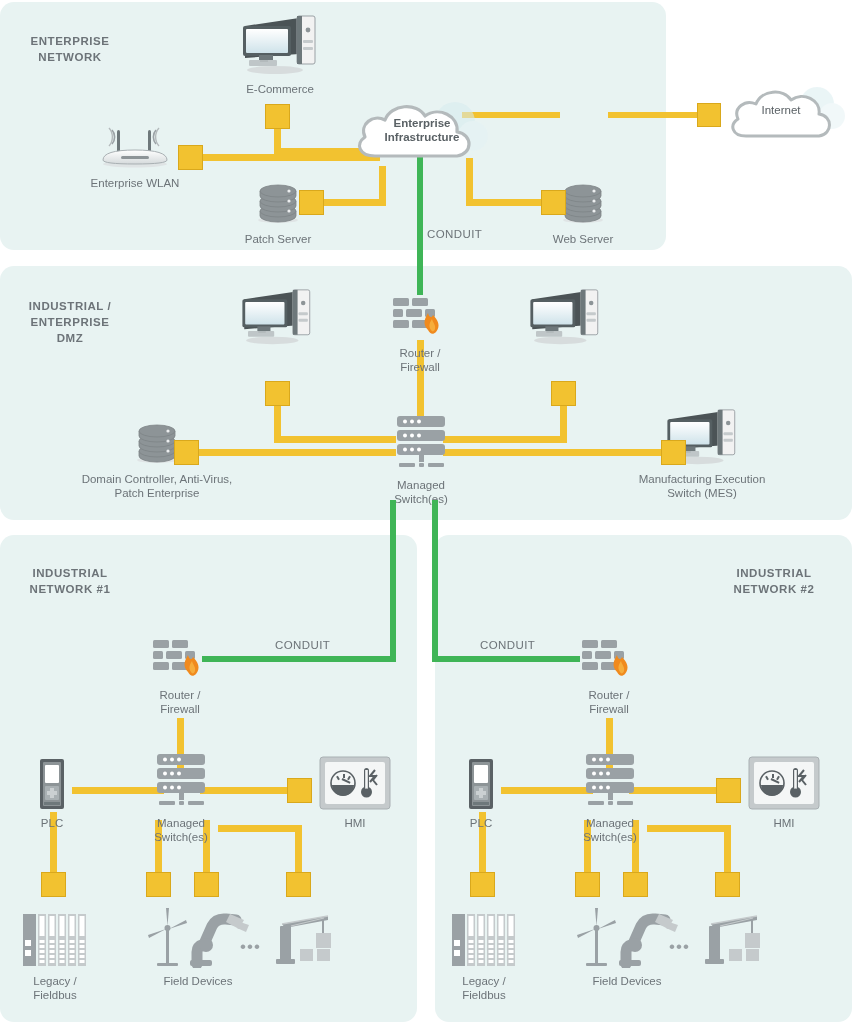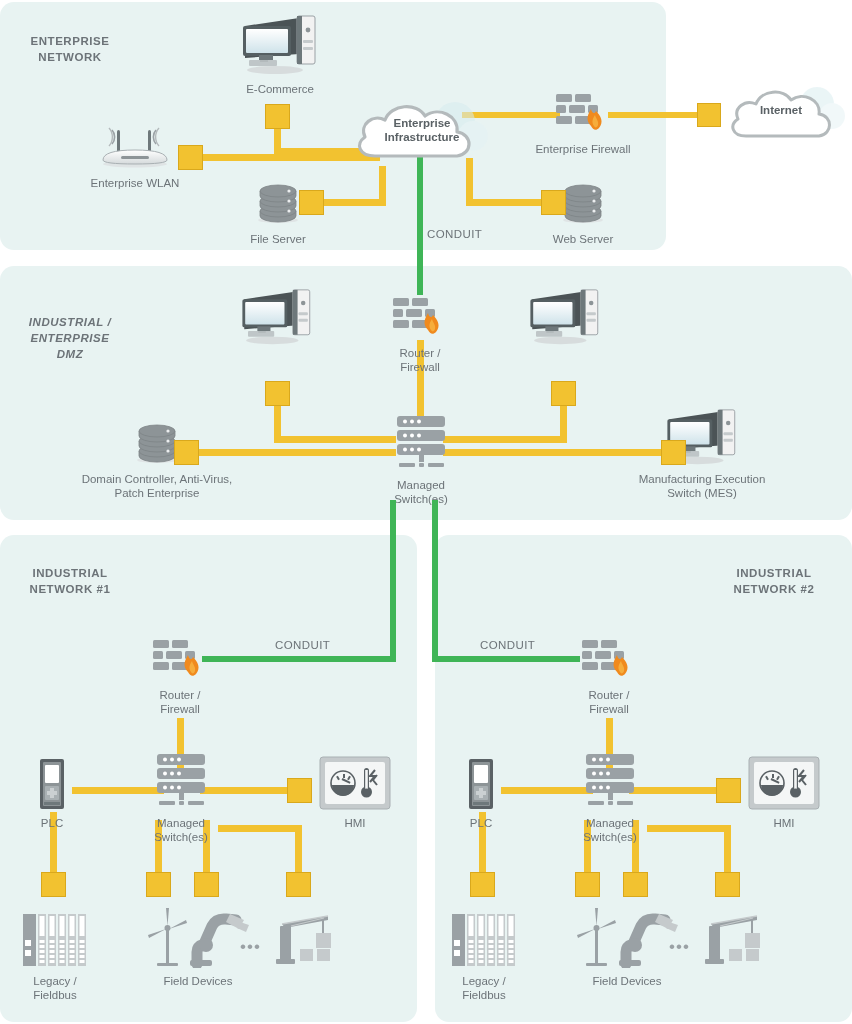--- a/index.html
+++ b/index.html
@@ -95,21 +95,21 @@
 
 <div id="stage">
 
   <div class="panel" id="panel-enterprise" style="top:2px;"></div>
   <div class="panel" id="panel-dmz"></div>
   <div class="panel" id="panel-net1"></div>
   <div class="panel" id="panel-net2"></div>
 
   <div class="zone-label" style="left:10px; top:33px; width:120px;">ENTERPRISE
 NETWORK</div>
-  <div class="zone-label" style="left:10px; top:314px; width:120px;font-style:italic;">INDUSTRIAL /
+  <div class="zone-label" style="left:10px; top:298px; width:120px;">INDUSTRIAL /
 ENTERPRISE
 DMZ</div>
   <div class="zone-label" style="left:10px; top:565px; width:120px;">INDUSTRIAL
 NETWORK #1</div>
   <div class="zone-label" style="right:18px; top:565px; width:120px;">INDUSTRIAL
 NETWORK #2</div>
 
   <div class="wire" style="left:274px; top:115px; width:7px; height:37px;"></div>
   <div class="wire" style="left:274px; top:148px; width:106px; height:7px;"></div>
 
@@ -190,71 +190,53 @@
           <path d="M5 21 v5 a18 6 0 0 0 36 0 v-5 Z"></path>
           <ellipse cx="23" cy="21" rx="18" ry="6"></ellipse>
           <path d="M5 11 v5 a18 6 0 0 0 36 0 v-5 Z"></path>
           <ellipse cx="23" cy="11" rx="18" ry="6"></ellipse>
         </g>
         <circle cx="34" cy="31" r="1.6" fill="#eceeef"></circle>
         <circle cx="34" cy="21" r="1.6" fill="#eceeef"></circle>
         <circle cx="34" cy="11" r="1.6" fill="#eceeef"></circle>
       </svg>
     </span>
-    <div class="caption">File Server</div>
+    <div class="caption">Patch Server</div>
   </div>
   <div class="jbox" style="left:299px; top:190px; width:25px; height:25px;"></div>
 
   <div class="node" style="left:347px; top:94px; width:150px;">
     <span class="icon-wrap" style="position:relative;">
       <svg width="150" height="76" viewBox="0 0 150 76">
         <g opacity="0.55">
           <circle cx="108" cy="28" r="20" fill="#d7ecef"></circle>
           <circle cx="126" cy="42" r="15" fill="#e4f2f4"></circle>
         </g>
         <path d="M28 62 C12 62 8 50 18 43 C12 30 26 20 38 26 C44 10 70 8 78 22
                  C92 12 112 22 110 38 C126 40 126 60 110 62 Z" fill="#ffffff" stroke="#b4babc" stroke-width="3.2" stroke-linejoin="round"></path>
       </svg>
       <span style="position:absolute; left:0; top:22px; width:150px; text-align:center; font-size:11.5px; font-weight:bold; color:#5a6165; line-height:14px; white-space:pre-line;">Enterprise
 Infrastructure</span>
     </span>
   </div>
 
-  <div class="node" style="left:534px; top:90px; width:98px;">
-    <span class="icon-wrap">
-      <svg width="58" height="46" viewBox="0 0 58 46">
-        <g fill="#9aa1a5">
-          <rect x="2" y="4" width="16" height="8" rx="1.5"></rect>
-          <rect x="21" y="4" width="16" height="8" rx="1.5"></rect>
-          <rect x="2" y="15" width="10" height="8" rx="1.5"></rect>
-          <rect x="15" y="15" width="16" height="8" rx="1.5"></rect>
-          <rect x="34" y="15" width="10" height="8" rx="1.5"></rect>
-          <rect x="2" y="26" width="16" height="8" rx="1.5"></rect>
-          <rect x="21" y="26" width="16" height="8" rx="1.5"></rect>
-        </g>
-        <path d="M37 36 C31 30 34 24 37 19 C38 24 41 24 42 21 C47 26 50 32 45 38 C42 41 39 40 37 36 Z" fill="#f08a1e"></path>
-        <path d="M40 36 C37 32 39 28 41 25 C42 29 45 31 44 35 C43 38 41 38 40 36 Z" fill="#f6ad3c"></path>
-      </svg>
-    </span>
-    <div class="caption">Enterprise Firewall</div>
-  </div>
 
   <div class="jbox" style="left:697px; top:103px; width:24px; height:24px;"></div>
 
   <div class="node" style="left:722px; top:82px; width:130px;">
     <span class="icon-wrap" style="position:relative;">
       <svg width="130" height="66" viewBox="0 0 130 66">
         <g opacity="0.5">
           <circle cx="95" cy="22" r="17" fill="#d7ecef"></circle>
           <circle cx="110" cy="34" r="13" fill="#e4f2f4"></circle>
         </g>
         <path d="M24 54 C10 54 7 43 16 37 C11 26 23 17 34 22 C39 8 62 6 69 18
                  C81 9 99 18 97 32 C111 34 111 52 97 54 Z" fill="#ffffff" stroke="#b4babc" stroke-width="3" stroke-linejoin="round"></path>
       </svg>
-      <span style="position:absolute; left:0; top:22px; width:118px; text-align:center; font-size:11.5px; font-weight:bold; color:#5a6165;">Internet</span>
+      <span style="position:absolute; left:0; top:22px; width:118px; text-align:center; font-size:11.5px; font-weight:normal; color:#5a6165;">Internet</span>
     </span>
   </div>
 
   <div class="node" style="left:540px; top:180px; width:86px;">
     <span class="icon-wrap">
       <svg width="46" height="46" viewBox="0 0 46 46">
         <ellipse cx="23" cy="40" rx="20" ry="3" fill="#dfe4e5"></ellipse>
         <g fill="#8d9497" stroke="#7d8487" stroke-width="0.8">
           <path d="M5 31 v5 a18 6 0 0 0 36 0 v-5 Z"></path>
           <ellipse cx="23" cy="31" rx="18" ry="6"></ellipse>

